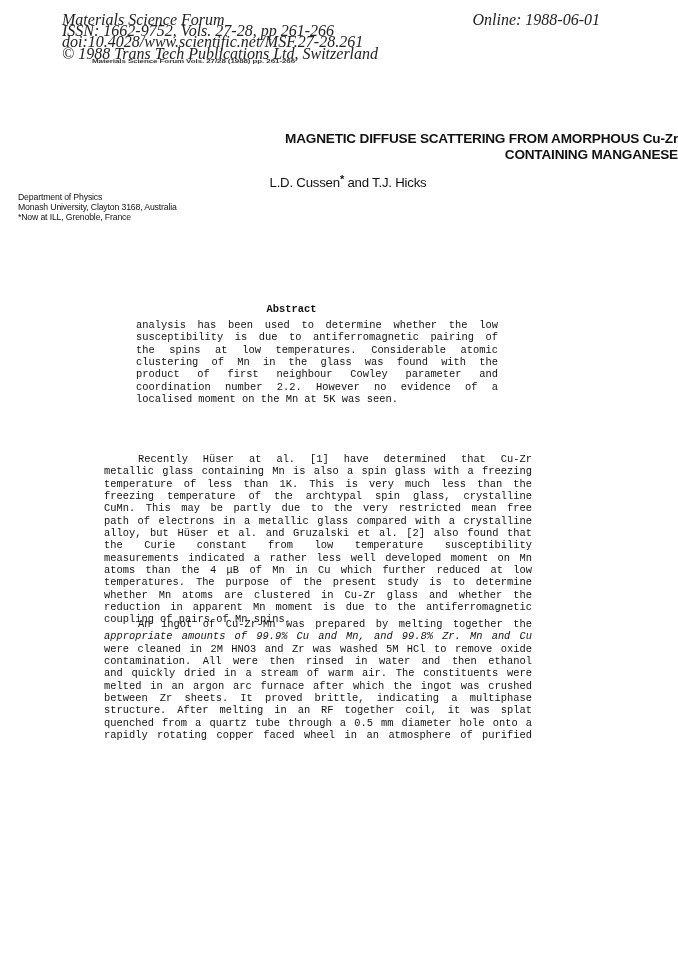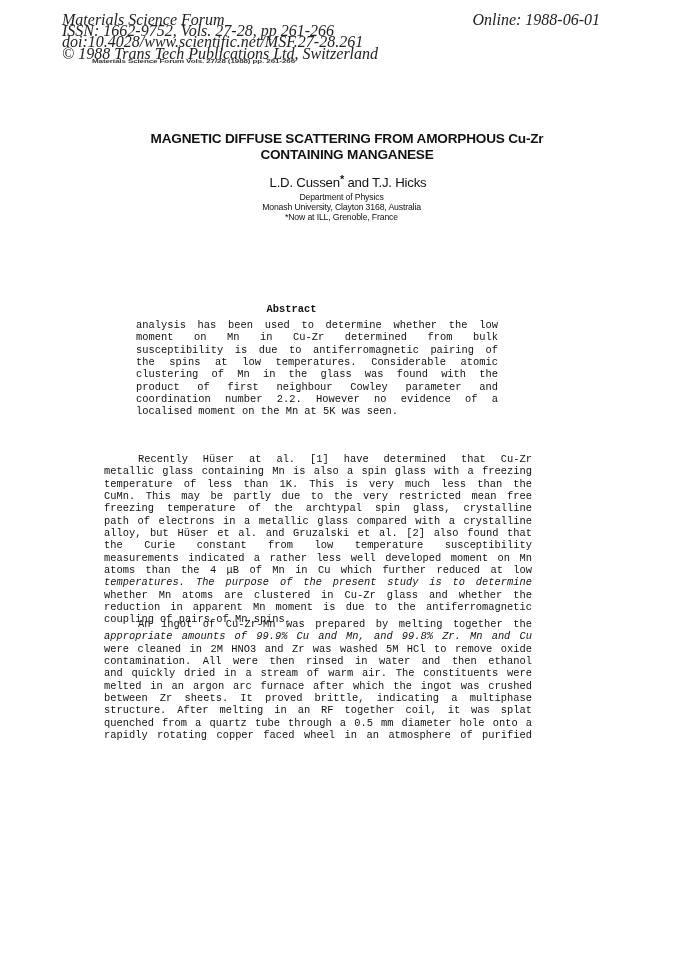--- a/index.html
+++ b/index.html
@@ -28,21 +28,21 @@
       font-weight: bold;
       color: #333;
       transform: scaleY(0.75);
       transform-origin: top left;
       letter-spacing: -0.1px;
     }
     .title {
       position: absolute;
       left: 0; width: 678px;
       top: 131px;
-      text-align: center;
+      text-align: right;
       font-family: "Liberation Sans", sans-serif;
       font-weight: bold;
       font-size: 13.6px;
       line-height: 15.5px;
       letter-spacing: -0.2px;
     }
     .title div { padding-left: 16px; }
     .authors {
       position: absolute;
       left: 0; width: 678px;
@@ -52,25 +52,24 @@
       font-size: 13.2px;
       padding-left: 18px;
       box-sizing: border-box;
       letter-spacing: -0.2px;
     }
     .authors sup { font-size: 11px; font-weight: bold; vertical-align: 4px; }
     .affil {
       position: absolute;
       left: 0; width: 678px;
       top: 192px;
-      text-align: center;
       font-family: "Liberation Sans", sans-serif;
       font-size: 8.7px;
       line-height: 10.2px;
-      padding-left: 5px;
+      padding-left: 18px;
       box-sizing: border-box;
       letter-spacing: -0.15px;
     }
     .mono {
       font-family: "Liberation Mono", "DejaVu Sans Mono", monospace;
       font-size: 10.4px;
       line-height: 12.35px;
       color: #111;
     }
     .abs-heading {
@@ -126,41 +125,40 @@
 <div class="affil">
   <div>Department of Physics</div>
   <div>Monash University, Clayton 3168, Australia</div>
   <div>*Now at ILL, Grenoble, France</div>
 </div>
 
 <div class="mono abs-heading">Abstract</div>
 
 <div class="mono abstract">
   <span class="line" style="white-space: normal; word-spacing: 0px;">analysis has been used to determine whether the low</span>
-  <span class="line" style="white-space: normal; word-spacing: 0px;">moment on Mn in Cu-Zr determined from bulk</span>
   <span class="line" style="white-space: normal; word-spacing: 0px;">susceptibility is due to antiferromagnetic pairing of</span>
   <span class="line" style="white-space: normal; word-spacing: 0px;">the spins at low temperatures. Considerable atomic</span>
   <span class="line" style="white-space: normal; word-spacing: 0px;">clustering of Mn in the glass was found with the</span>
   <span class="line" style="white-space: normal; word-spacing: 0px;">product of first neighbour Cowley parameter and</span>
   <span class="line" style="white-space: normal; word-spacing: 0px;">coordination number 2.2. However no evidence of a</span>
   <span class="line last" style="white-space: normal; word-spacing: 0px;">localised moment on the Mn at 5K was seen.</span>
 </div>
 
 <div class="mono body-para p1">
   <span class="line indent" style="white-space: normal; word-spacing: 0px;">Recently Hüser at al. [1] have determined that Cu-Zr</span>
   <span class="line" style="white-space: normal; word-spacing: 0px;">metallic glass containing Mn is also a spin glass with a freezing</span>
   <span class="line" style="white-space: normal; word-spacing: 0px;">temperature of less than 1K. This is very much less than the</span>
+  <span class="line" style="white-space: normal; word-spacing: 0px;">freezing temperature of the archtypal spin glass, crystalline</span>
   <span class="line" style="white-space: normal; word-spacing: 0px;">CuMn. This may be partly due to the very restricted mean free</span>
-  <span class="line" style="white-space: normal; word-spacing: 0px;">freezing temperature of the archtypal spin glass, crystalline</span>
   <span class="line" style="white-space: normal; word-spacing: 0px;">path of electrons in a metallic glass compared with a crystalline</span>
   <span class="line" style="white-space: normal; word-spacing: 0px;">alloy, but Hüser et al. and Gruzalski et al. [2] also found that</span>
   <span class="line" style="white-space: normal; word-spacing: 0px;">the Curie constant from low temperature susceptibility</span>
   <span class="line" style="white-space: normal; word-spacing: 0px;">measurements indicated a rather less well developed moment on Mn</span>
   <span class="line" style="white-space: normal; word-spacing: 0px;">atoms than the 4 μB of Mn in Cu which further reduced at low</span>
-  <span class="line" style="white-space: normal; word-spacing: 0px; font-style: italic;">temperatures. The purpose of the present study is to determine</span>
+  <span class="line" style="white-space: normal; word-spacing: 0px;">temperatures. The purpose of the present study is to determine</span>
   <span class="line" style="white-space: normal; word-spacing: 0px;">whether Mn atoms are clustered in Cu-Zr glass and whether the</span>
   <span class="line" style="white-space: normal; word-spacing: 0px;">reduction in apparent Mn moment is due to the antiferromagnetic</span>
   <span class="line last" style="white-space: normal; word-spacing: 0px;">coupling of pairs of Mn spins.</span>
 </div>
 
 <div class="mono body-para p2">
   <span class="line indent" style="white-space: normal; word-spacing: 0px;">An ingot of Cu-Zr-Mn was prepared by melting together the</span>
   <span class="line" style="white-space: normal; word-spacing: 0px; font-style: italic;">appropriate amounts of 99.9% Cu and Mn, and 99.8% Zr. Mn and Cu</span>
   <span class="line" style="white-space: normal; word-spacing: 0px;">were cleaned in 2M HNO3 and Zr was washed 5M HCl to remove oxide</span>
   <span class="line" style="white-space: normal; word-spacing: 0px;">contamination. All were then rinsed in water and then ethanol</span>

